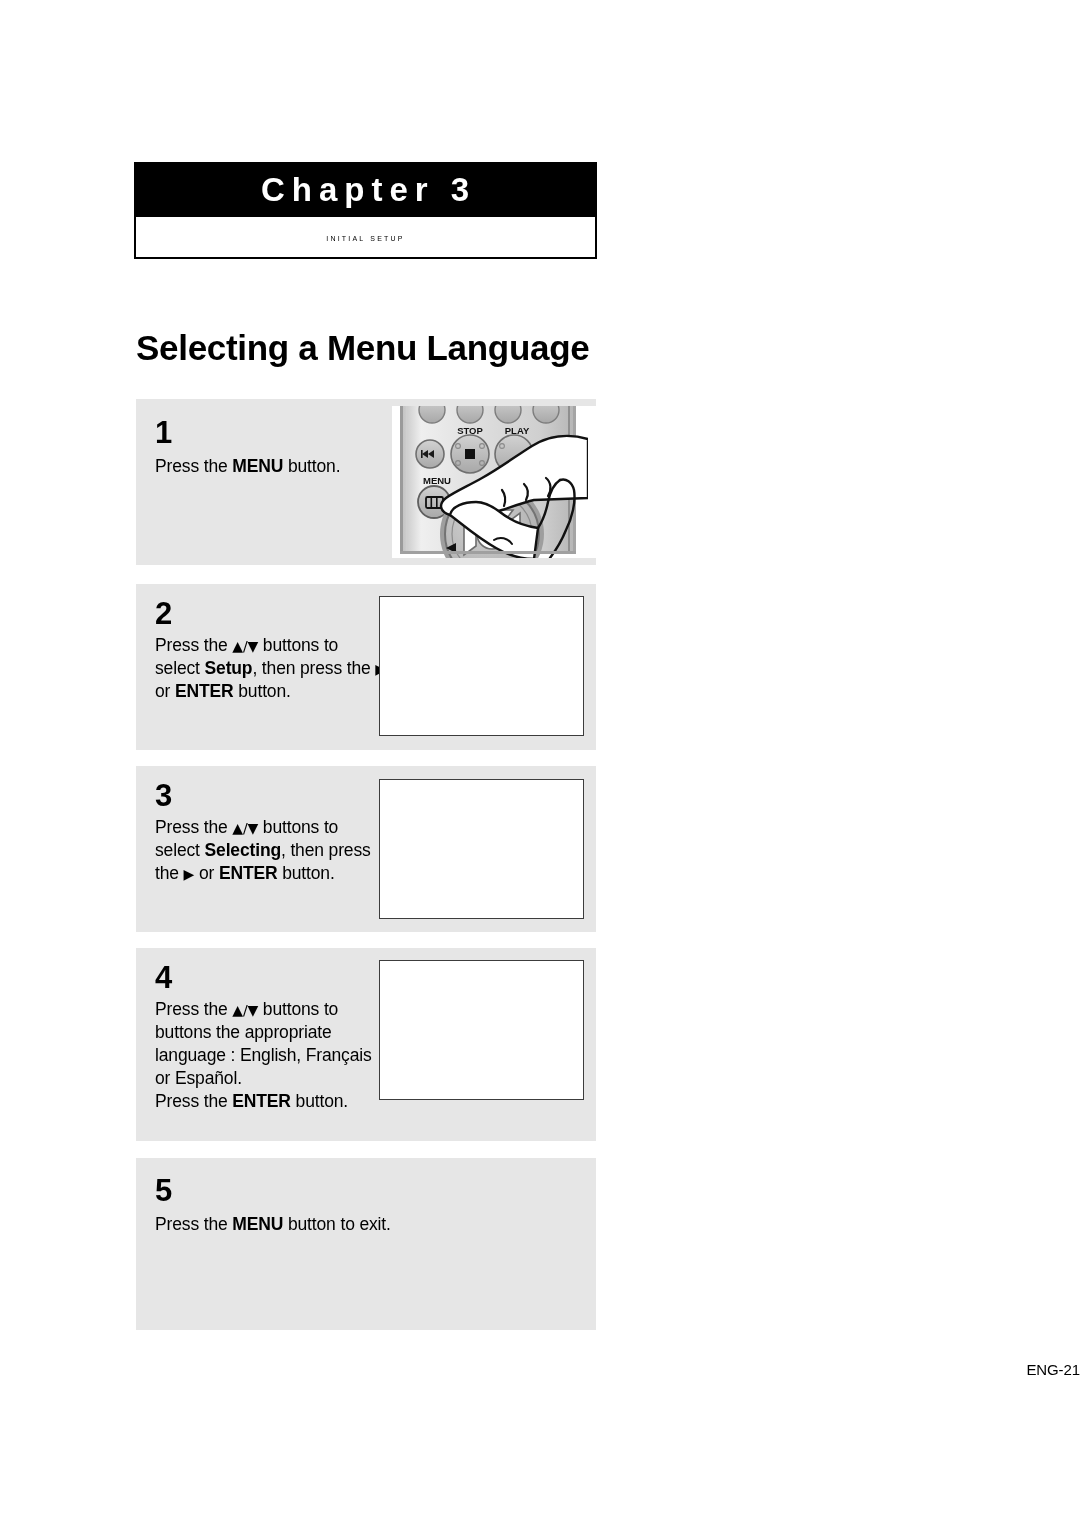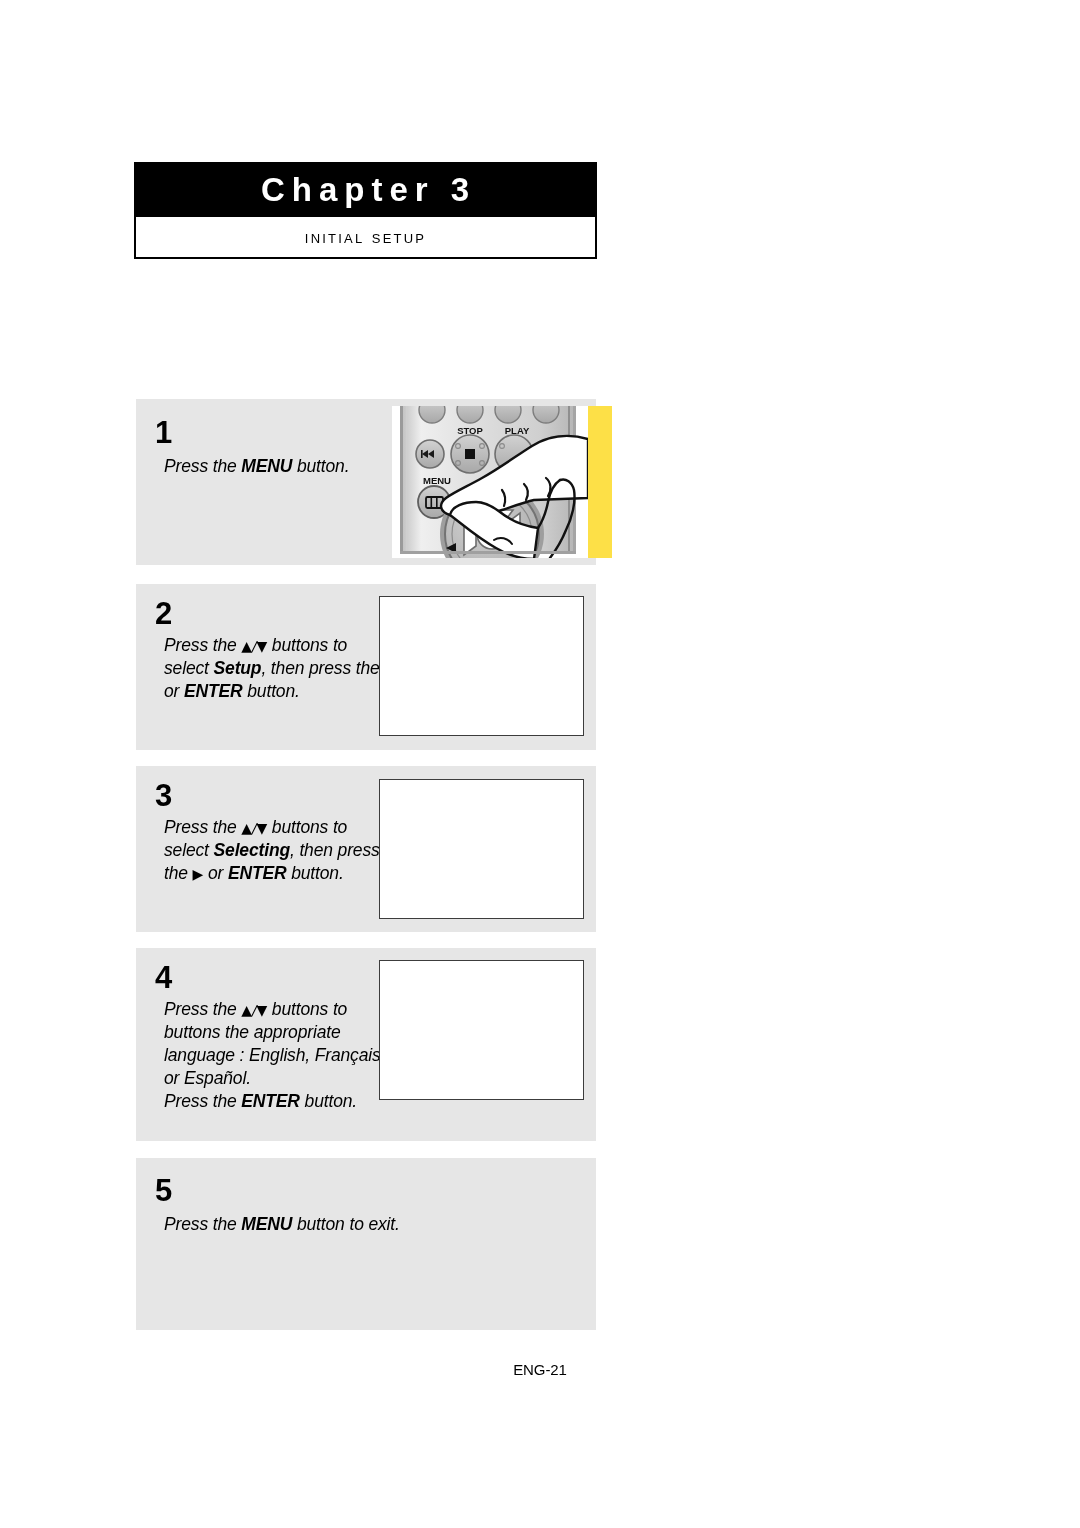--- a/index.html
+++ b/index.html
@@ -49,21 +49,21 @@
   .chapter-sub-box {
     border: 2px solid #000000;
     border-top: none;
     background: #ffffff;
     height: 40px;
     display: flex;
     align-items: center;
     justify-content: center;
   }
   .chapter-sub-text {
-    font-size: 19px;
+    font-size: 10px;
     font-weight: normal;
     letter-spacing: 2.2px;
     font-variant: small-caps;
     text-transform: lowercase;
   }
 
   
   .doc-title {
     position: absolute;
     left: 136px;
@@ -92,25 +92,24 @@
   }
   .step-num {
     position: absolute;
     left: 19px;
     font-size: 31px;
     font-weight: bold;
     line-height: 1;
   }
   .step-body {
     position: absolute;
-    left: 28px;
+    left: 19px;
     font-size: 17.5px;
     line-height: 1.31;
     letter-spacing: -0.15px;
-    font-style: italic;
   }
   .step-body p { margin: 0; }
   .step-body p + p { margin-top: 0; }
   .b { font-weight: bold; }
   .arrowglyph { font-family: "DejaVu Sans", sans-serif; font-size: 14px; }
 
   
   #panel-1 { top: 399px; width: 460px; height: 166px; }
   #panel-1 .step-num  { top: 18px; }
   #panel-1 .step-body { top: 56px; }
@@ -147,49 +146,50 @@
   #panel-4 .screen-box { left: 243px; top: 12px; width: 205px; height: 140px; }
 
   
   .remote-figure {
     position: absolute;
     left: 256px;
     top: 7px;
     width: 220px;
     height: 152px;
     overflow: hidden;
-    background: #fde047;
+    background: #ffffff;
   }
   .remote-figure svg { display: block; }
 
   
   .page-footer {
     position: absolute;
     left: 0;
     top: 1361px;
     width: 1080px;
-    text-align: center;
+    text-align: right;
     font-size: 15px;
     letter-spacing: -0.1px;
   }
 </style>
 </head>
 <body>
 
 <div class="page">
 
   <div class="chapter-header">
     <div class="chapter-banner">
       <span class="chapter-banner-text">Chapter 3</span>
     </div>
     <div class="chapter-sub-box">
       <span class="chapter-sub-text">Initial Setup</span>
     </div>
   </div>
 
+  <h1 class="doc-title">Selecting a Menu Language</h1>
 
 
   <div class="step-panel" id="panel-1">
     <div class="step-num">1</div>
     <div class="step-body">
       <p>
         <span>Press the </span><span class="b">MENU</span><span> button.</span>
       </p>
     </div>
 

